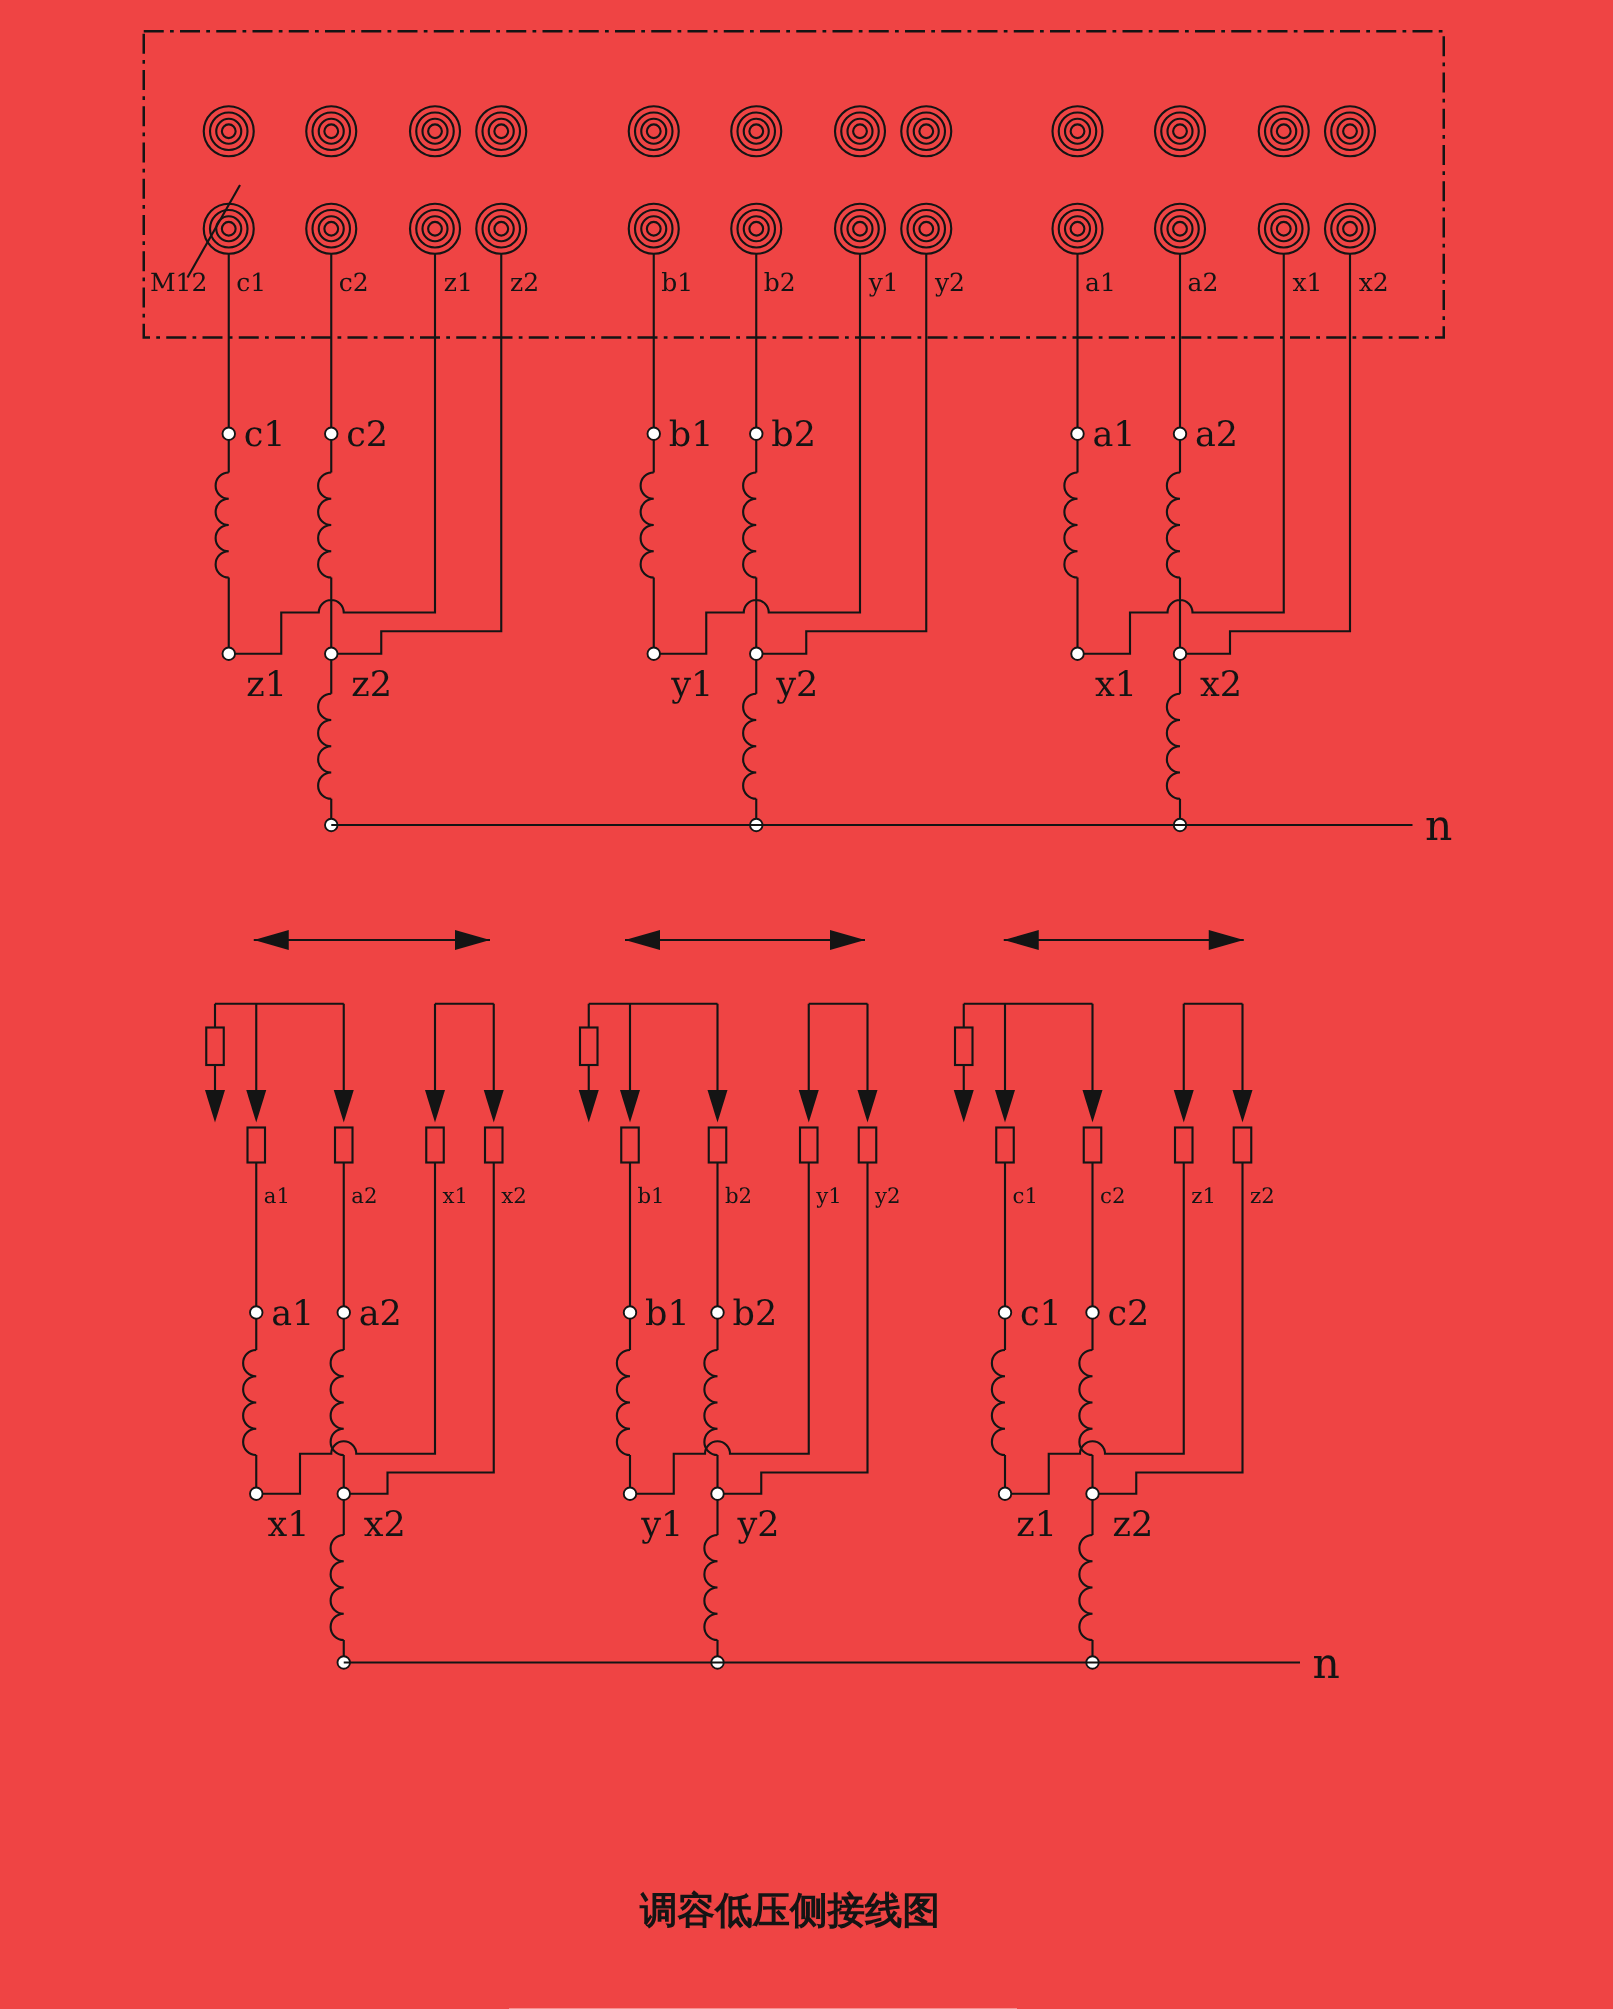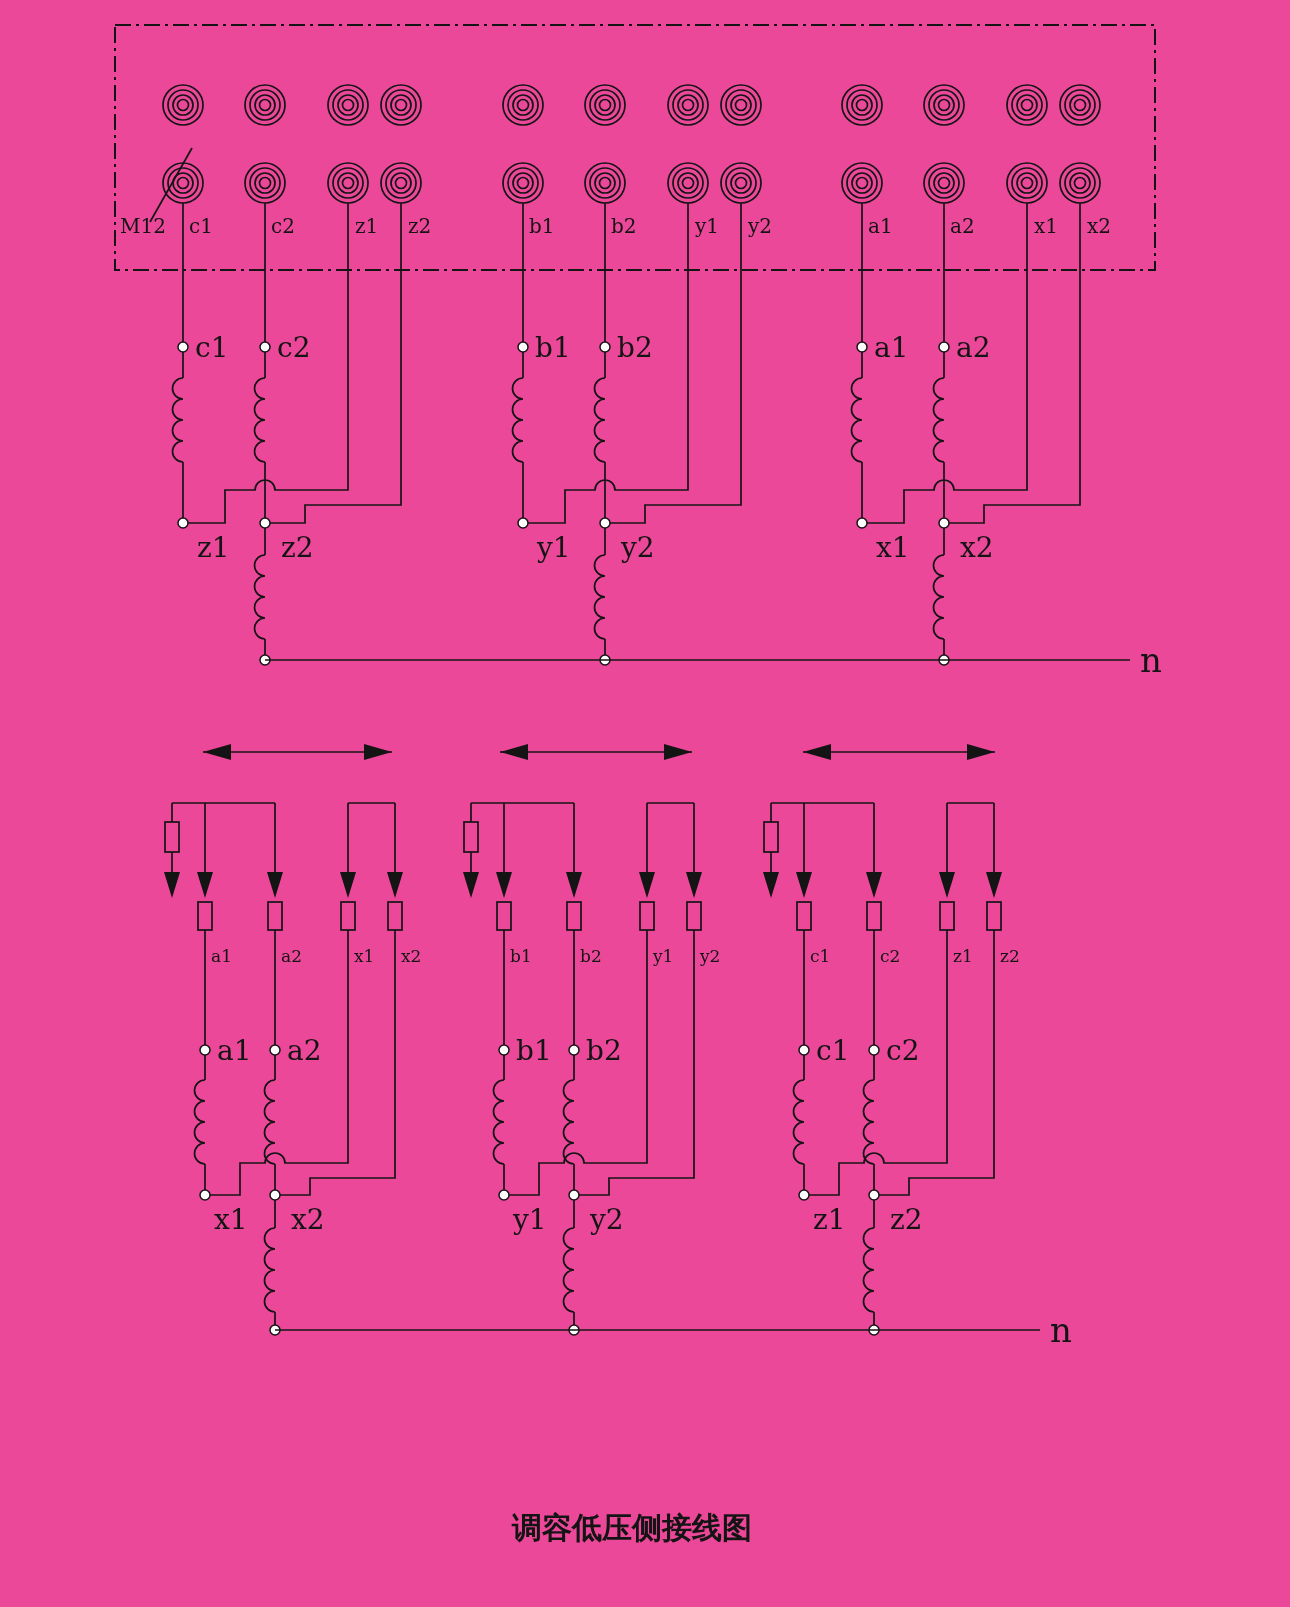--- a/index.html
+++ b/index.html
@@ -1,16 +1,16 @@
 <!DOCTYPE html>
 <html><head>
 <meta charset="utf-8">
 <style>
   html,body{margin:0;padding:0;background:#ffffff}
-  .stage{width:1290px;height:1607px;position:relative;background:#ec4899}
+  .stage{width:1290px;height:1607px;position:relative;background:#ef4444}
   svg{display:block}
   .w{fill:none;stroke:#141414;stroke-width:1.7;stroke-linecap:butt;stroke-linejoin:miter}
   .bx{fill:none;stroke:#141414;stroke-width:2;stroke-dasharray:16 5 3 5}
   .nd{fill:#ffffff;stroke:#141414;stroke-width:1.5}
   .f{fill:#141414;stroke:none}
   text{fill:#141414;font-family:"DejaVu Serif","Liberation Serif",serif}
   .lbl{font-size:28px}
   .sm{font-size:17px}
   .boxlbl{font-size:20px}
   .nlbl{font-size:34px}

